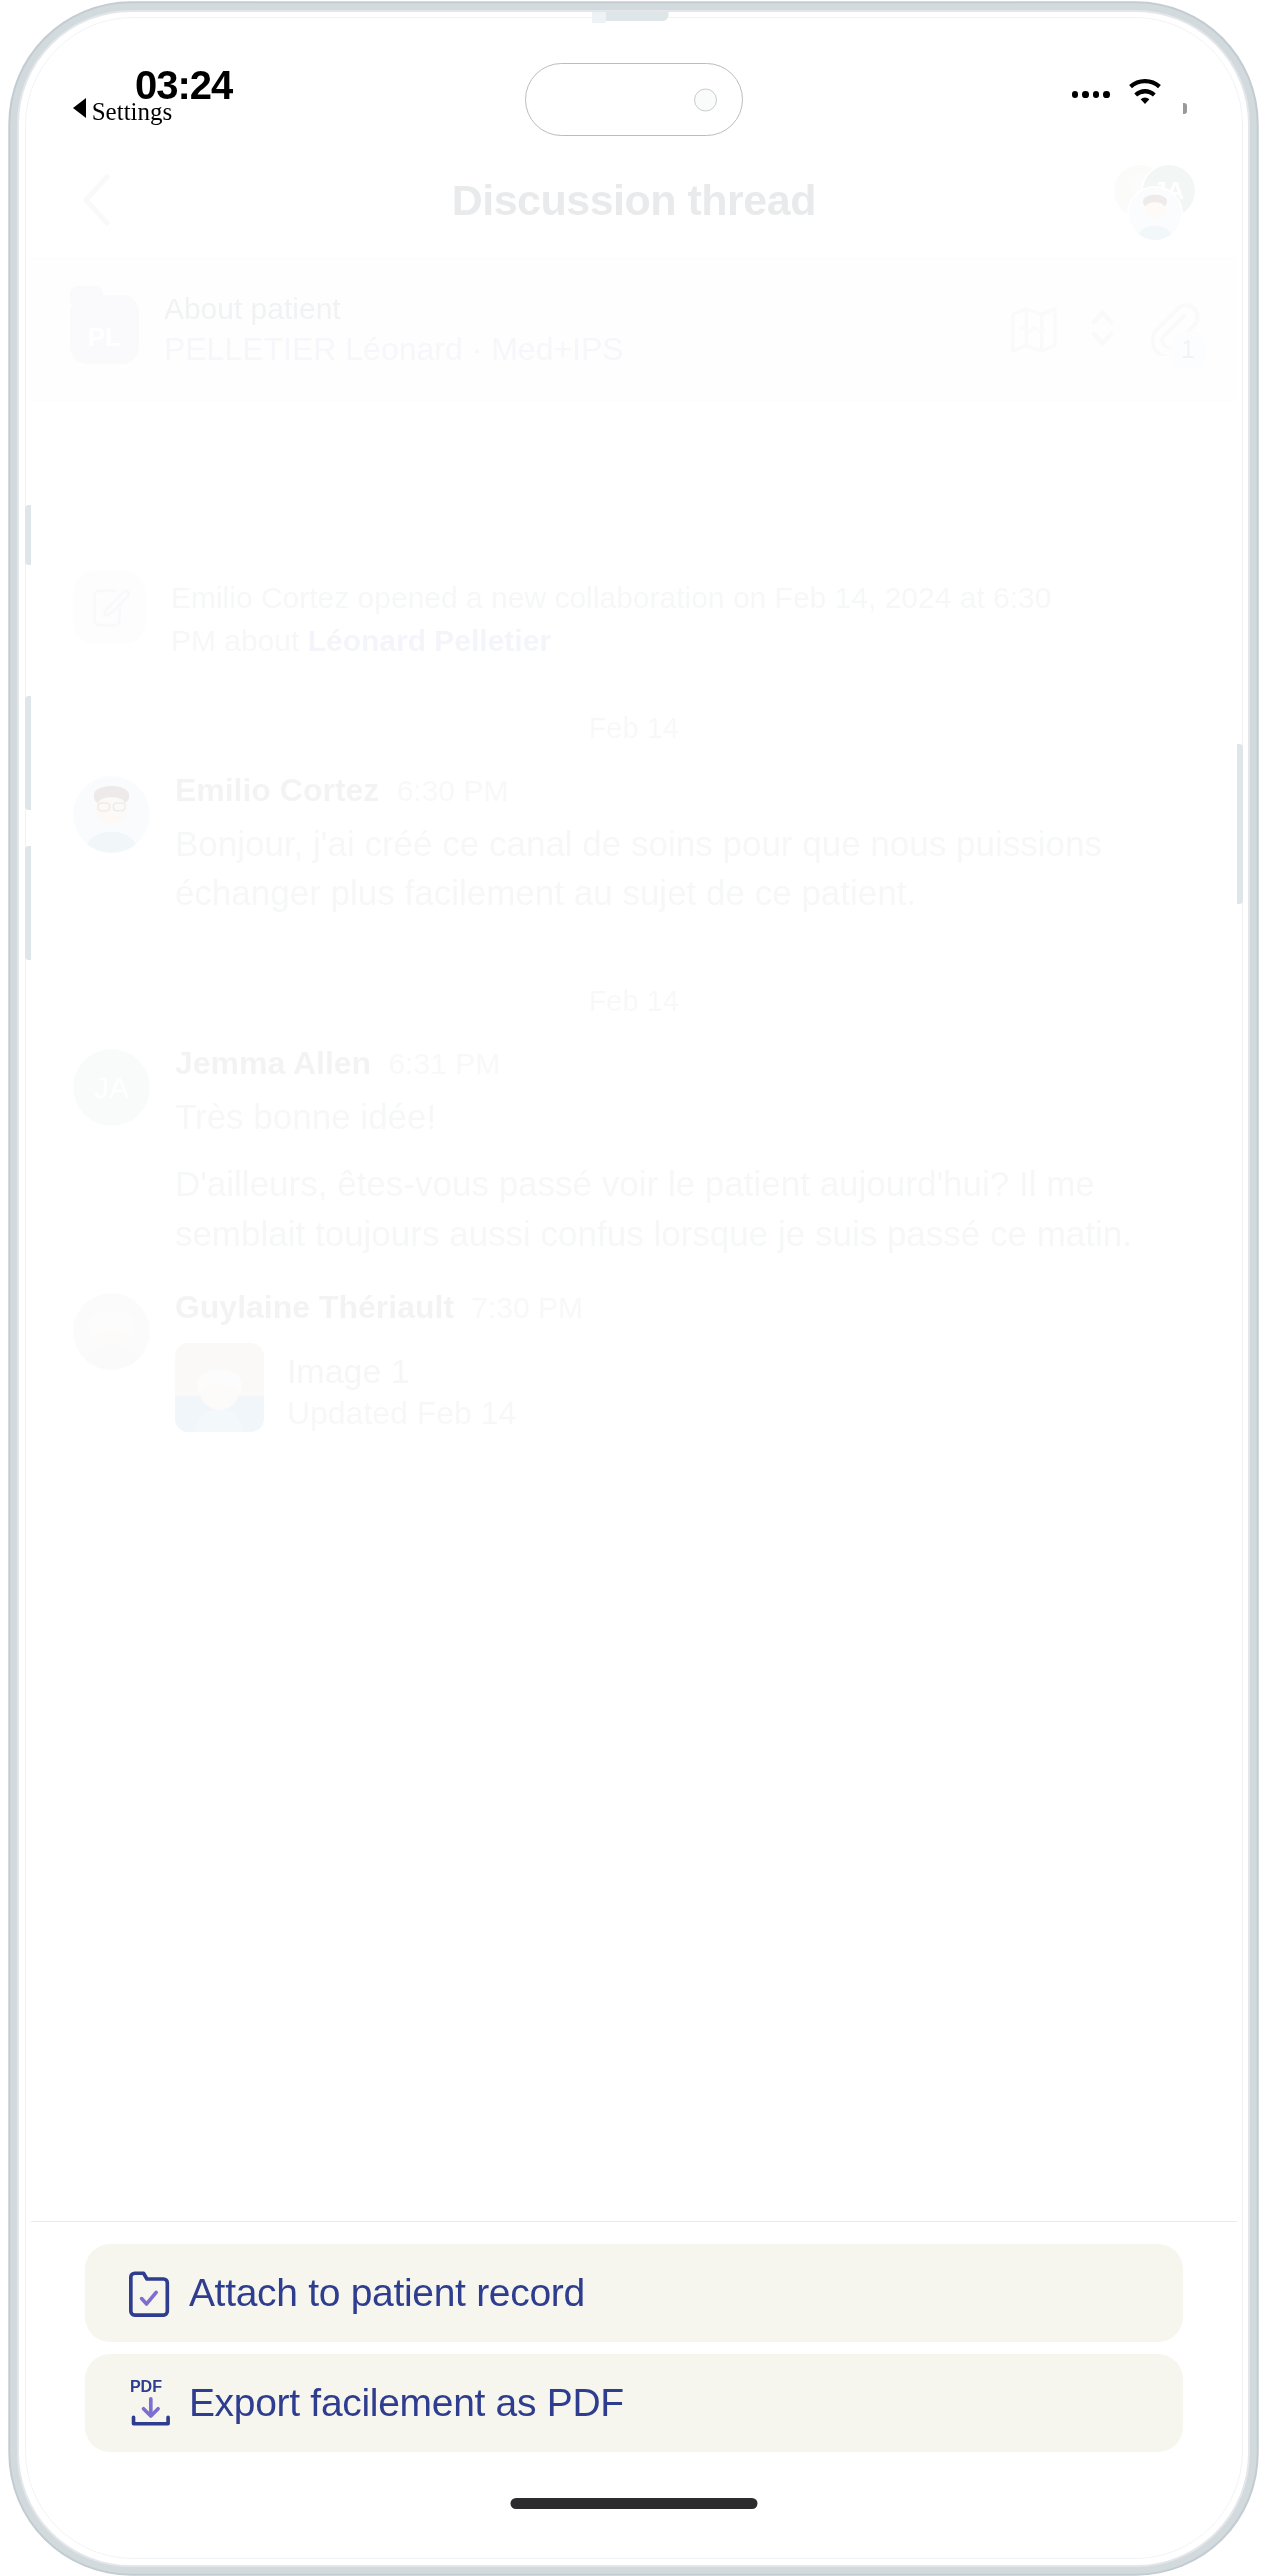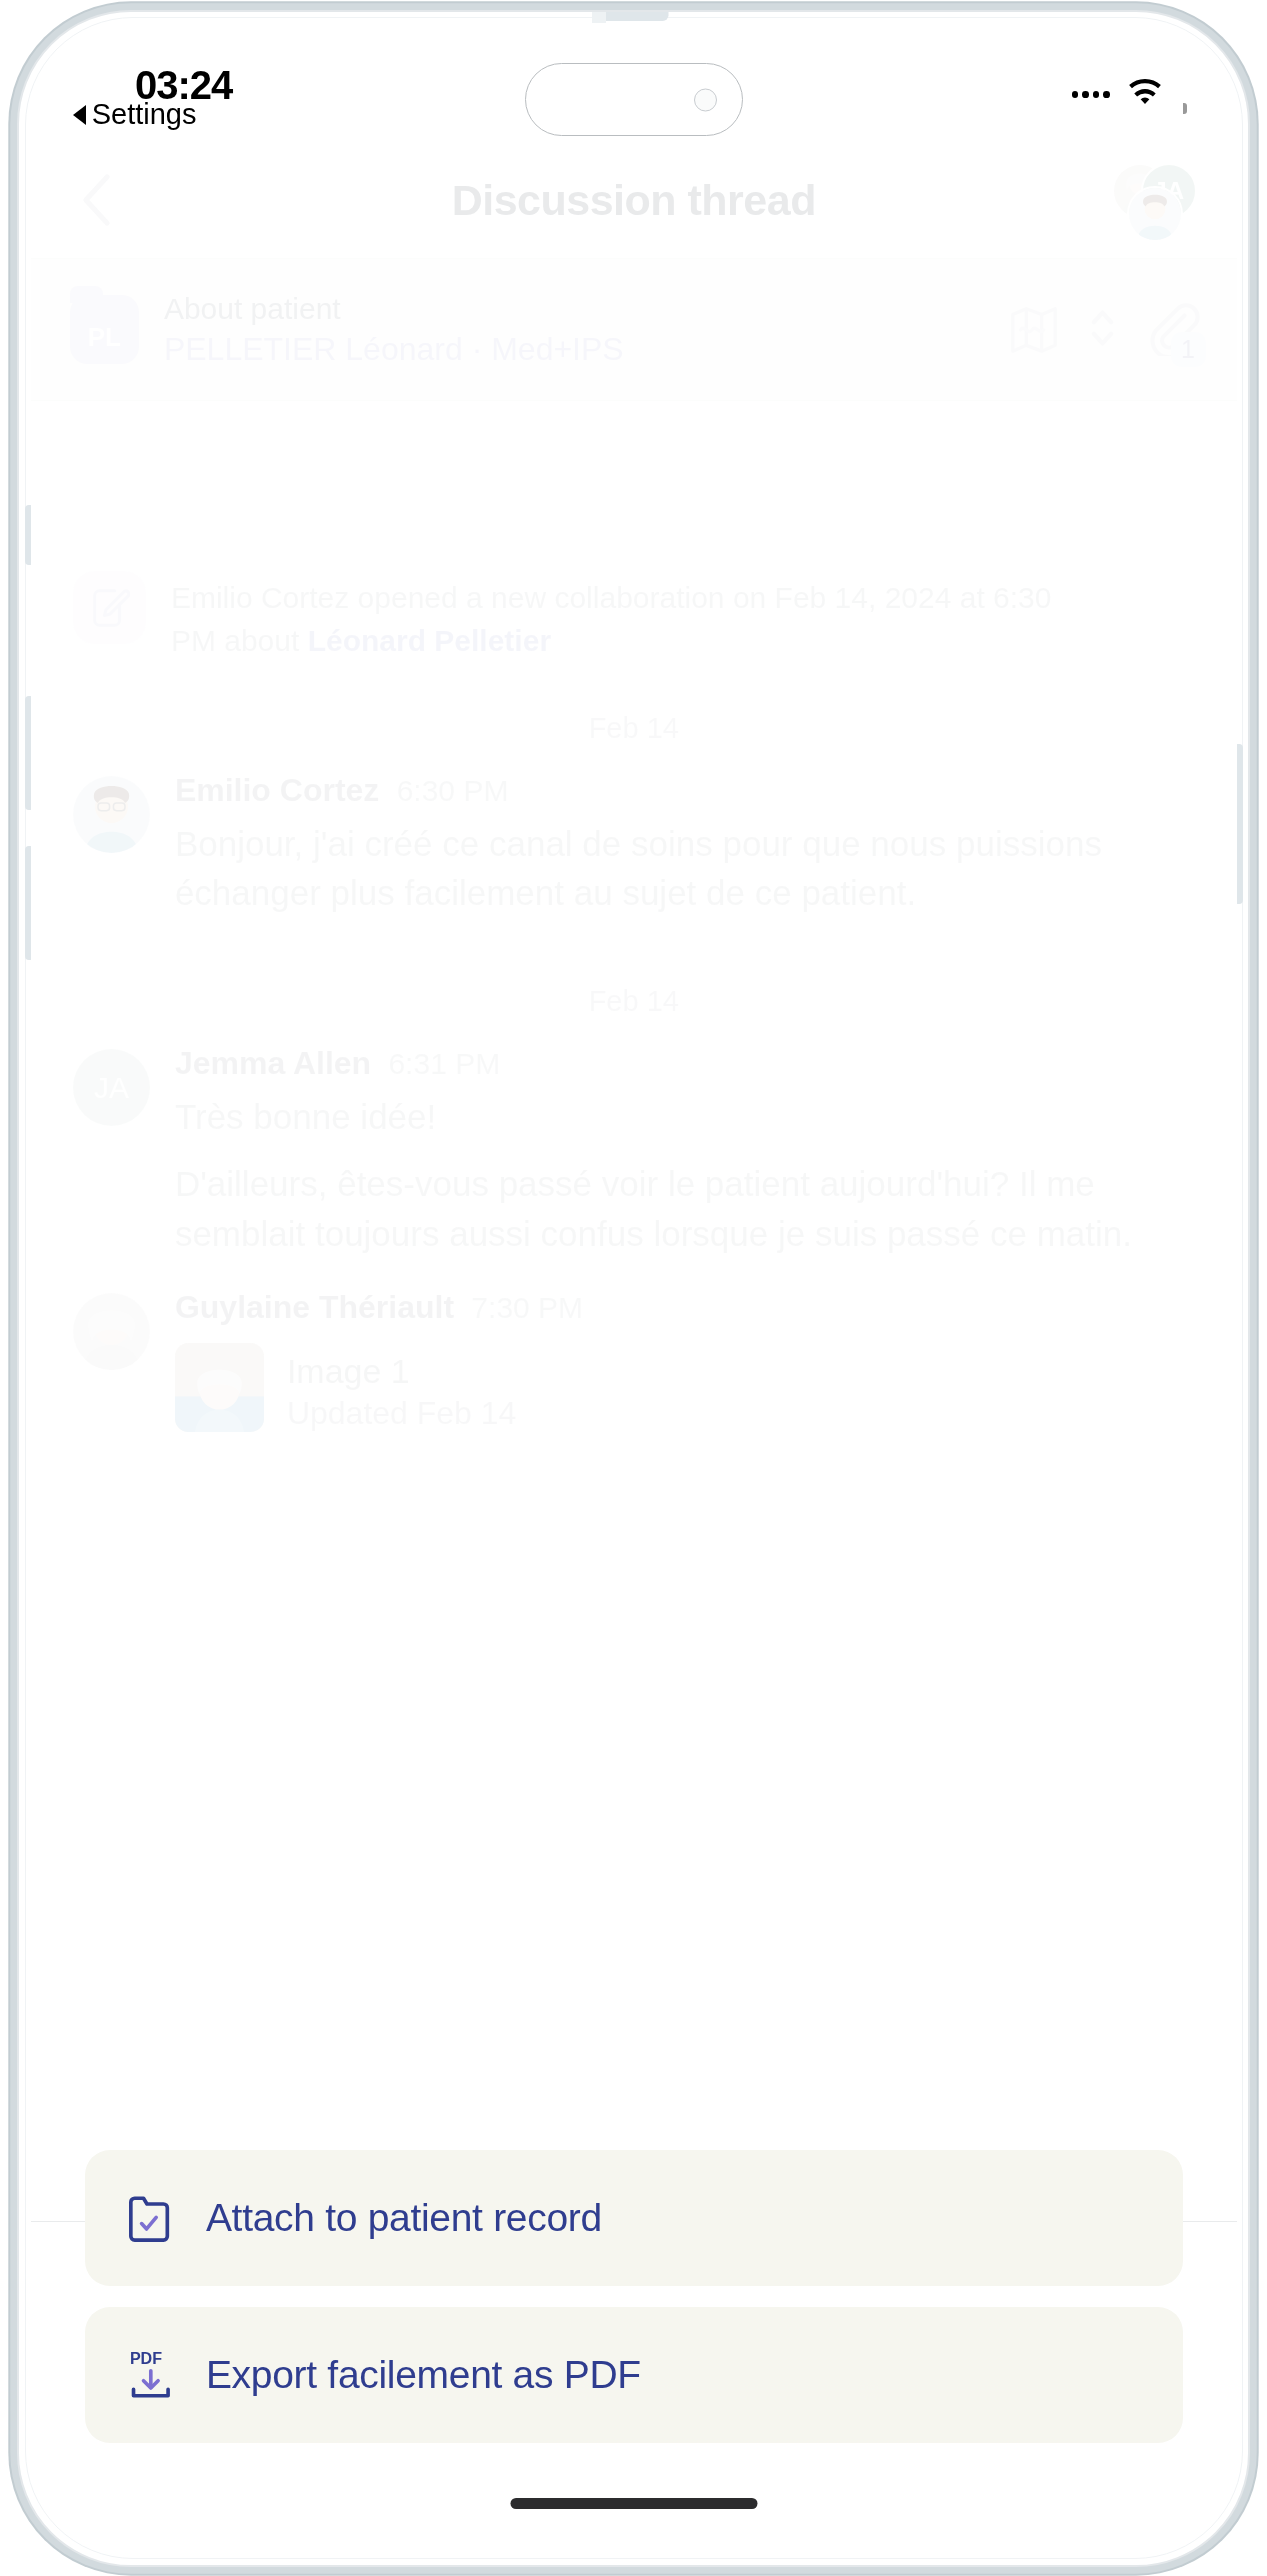--- a/index.html
+++ b/index.html
@@ -70,26 +70,27 @@
     top: 40px;
     font-size: 40px;
     font-weight: bold;
     letter-spacing: -1px;
     color: #000;
   }
   #back-to-settings {
     position: absolute;
     left: 42px;
     top: 75px;
-    font-size: 29px;
+    font-size: 25px;
     color: #000;
     display: flex;
-    align-items: center;
+    align-items: flex-start;
     gap: 5.8px;
     white-space: nowrap;
+    font-family: Liberation Serif, serif;
   }
   #back-to-settings .tri {
     display: inline-block;
     width: 0; height: 0;
     border-top: 10.6px solid transparent;
     border-bottom: 10.6px solid transparent;
     border-right: 13.5px solid #000;
   }
   #dynamic-island {
     position: absolute;
@@ -306,28 +307,28 @@
   .attachment-sub  { font-size: 32px; color: #c0c3c7; line-height: 1.3; }
 
   
   #action-sheet {
     position: absolute;
     left: 0; right: 0;
     bottom: 89px;
     padding: 0 54px;
   }
   .sheet-btn {
-    height: 136px;
+    height: 98px;
     border-radius: 25px;
     background: #f6f6ef;
     display: flex;
     align-items: center;
-    gap: 29px;
+    gap: 12px;
     padding: 0 40px;
-    margin-bottom: 21px;
+    margin-bottom: 12px;
     cursor: pointer;
   }
   .sheet-btn-label {
     font-size: 39px;
     color: #2f3d8f;
     letter-spacing: -0.3px;
   }
   .sheet-icon { flex: 0 0 auto; width: 52px; height: 54px; display:flex; align-items:center; justify-content:center; }
 
   #sheet-divider {

